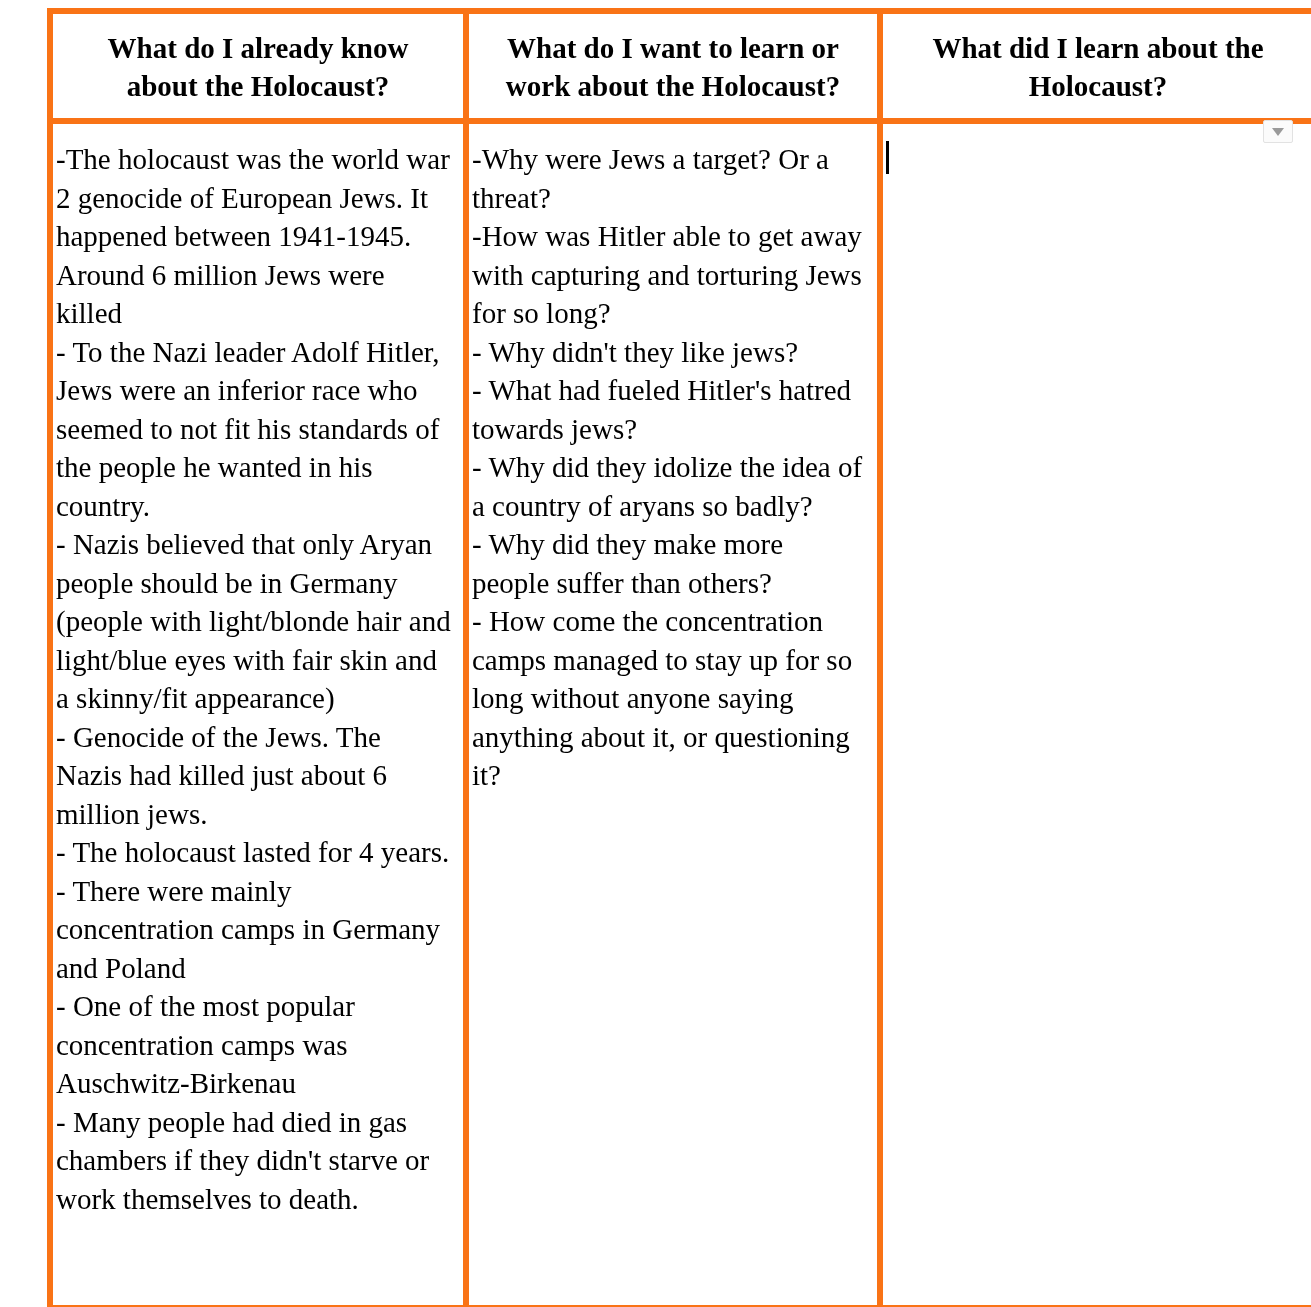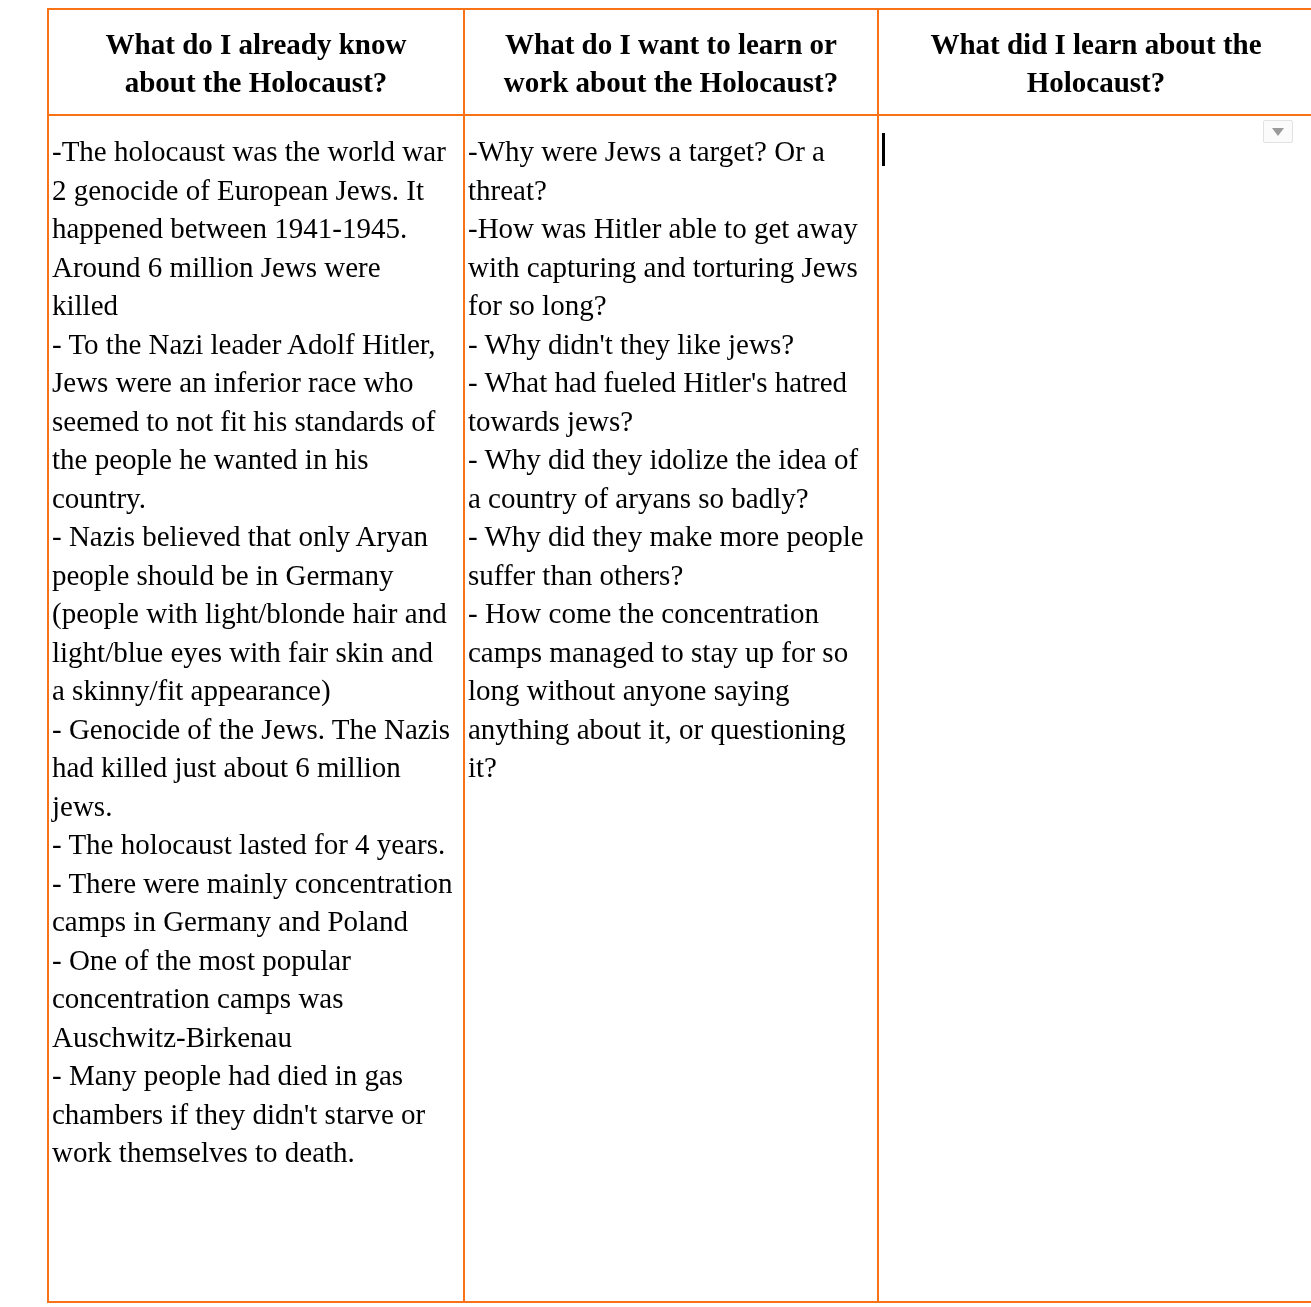--- a/index.html
+++ b/index.html
@@ -22,21 +22,21 @@
     top: 8px;
     width: 1266px;
     border-collapse: collapse;
     table-layout: fixed;
   }
   .kwl-table col.c1 { width: 416px; }
   .kwl-table col.c2 { width: 414px; }
   .kwl-table col.c3 { width: 436px; }
   .kwl-table th,
   .kwl-table td {
-    border: 2px solid #f97316;
+    border: 6px solid #f97316;
     vertical-align: top;
   }
   .kwl-table th {
     font-size: 29px;
     font-weight: bold;
     line-height: 38px;
     text-align: center;
     padding: 15px 24px 13px;
     height: 105px;
   }

